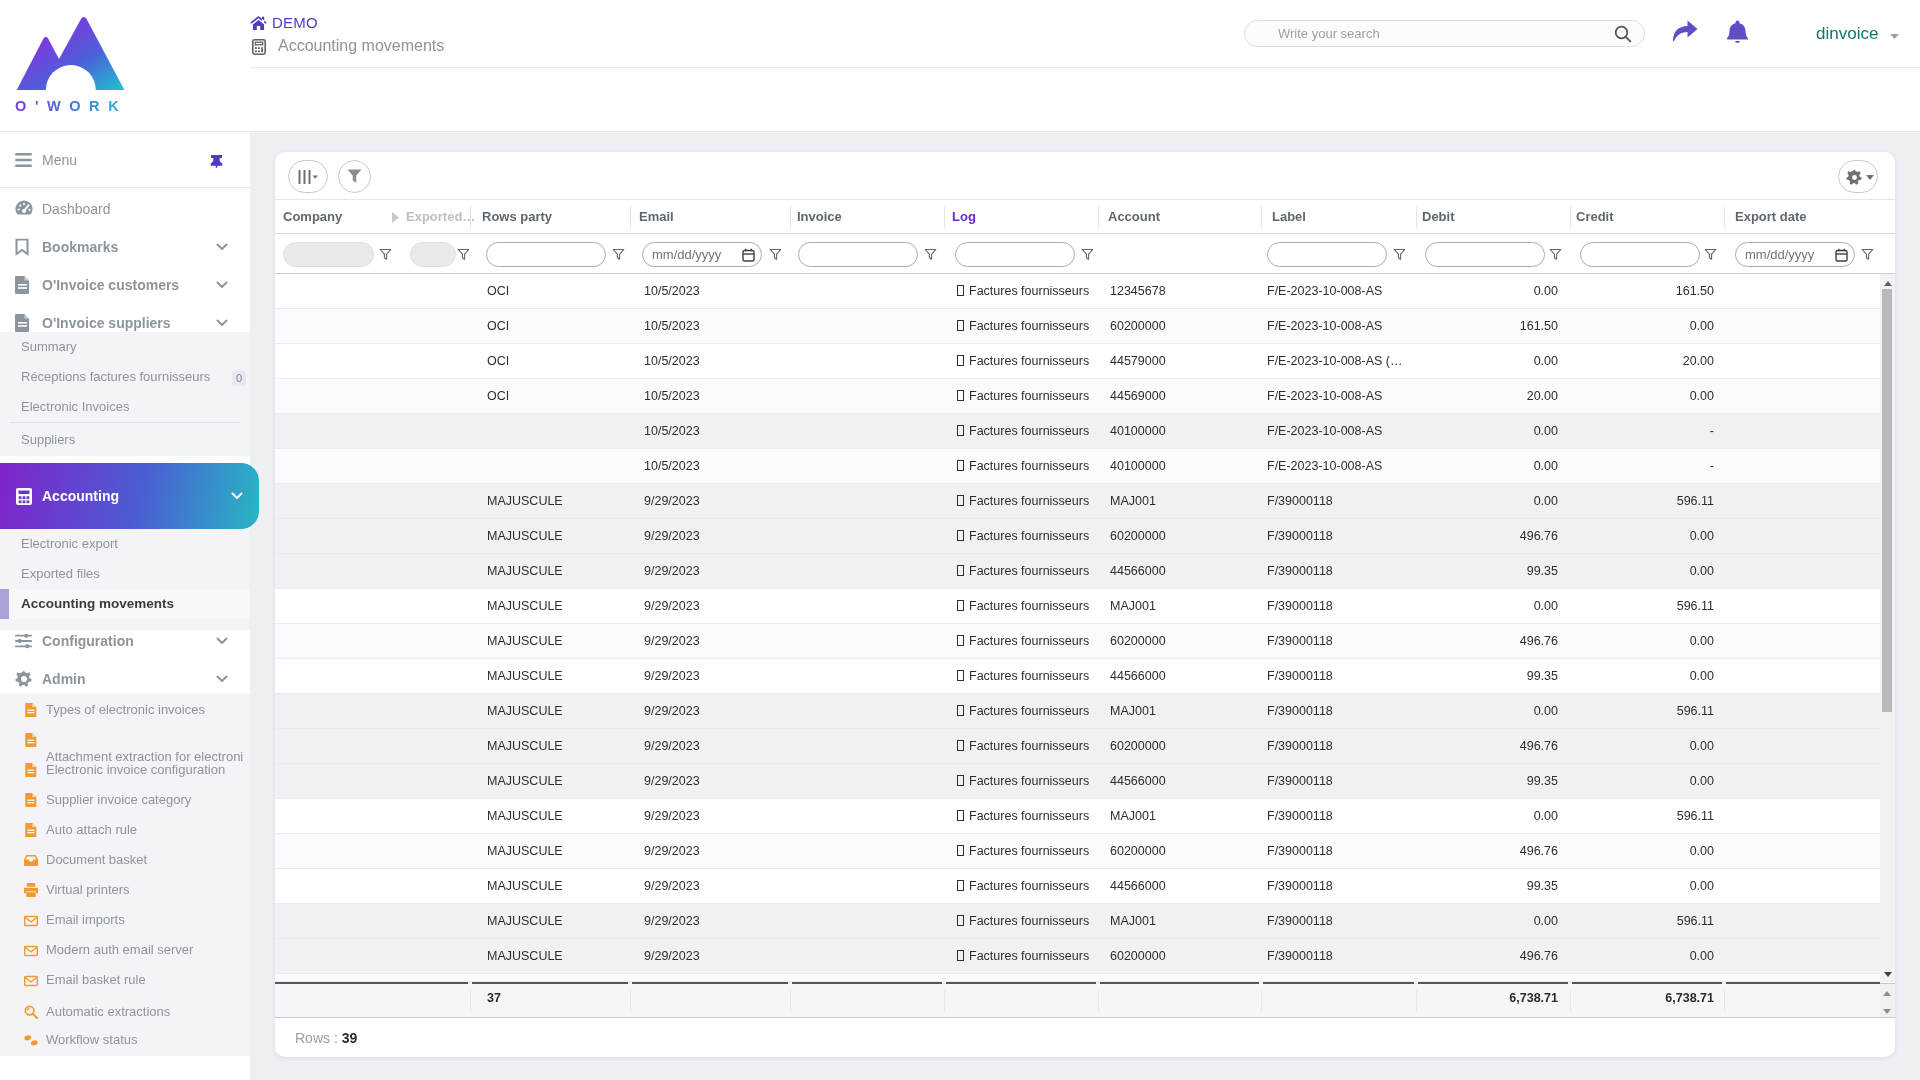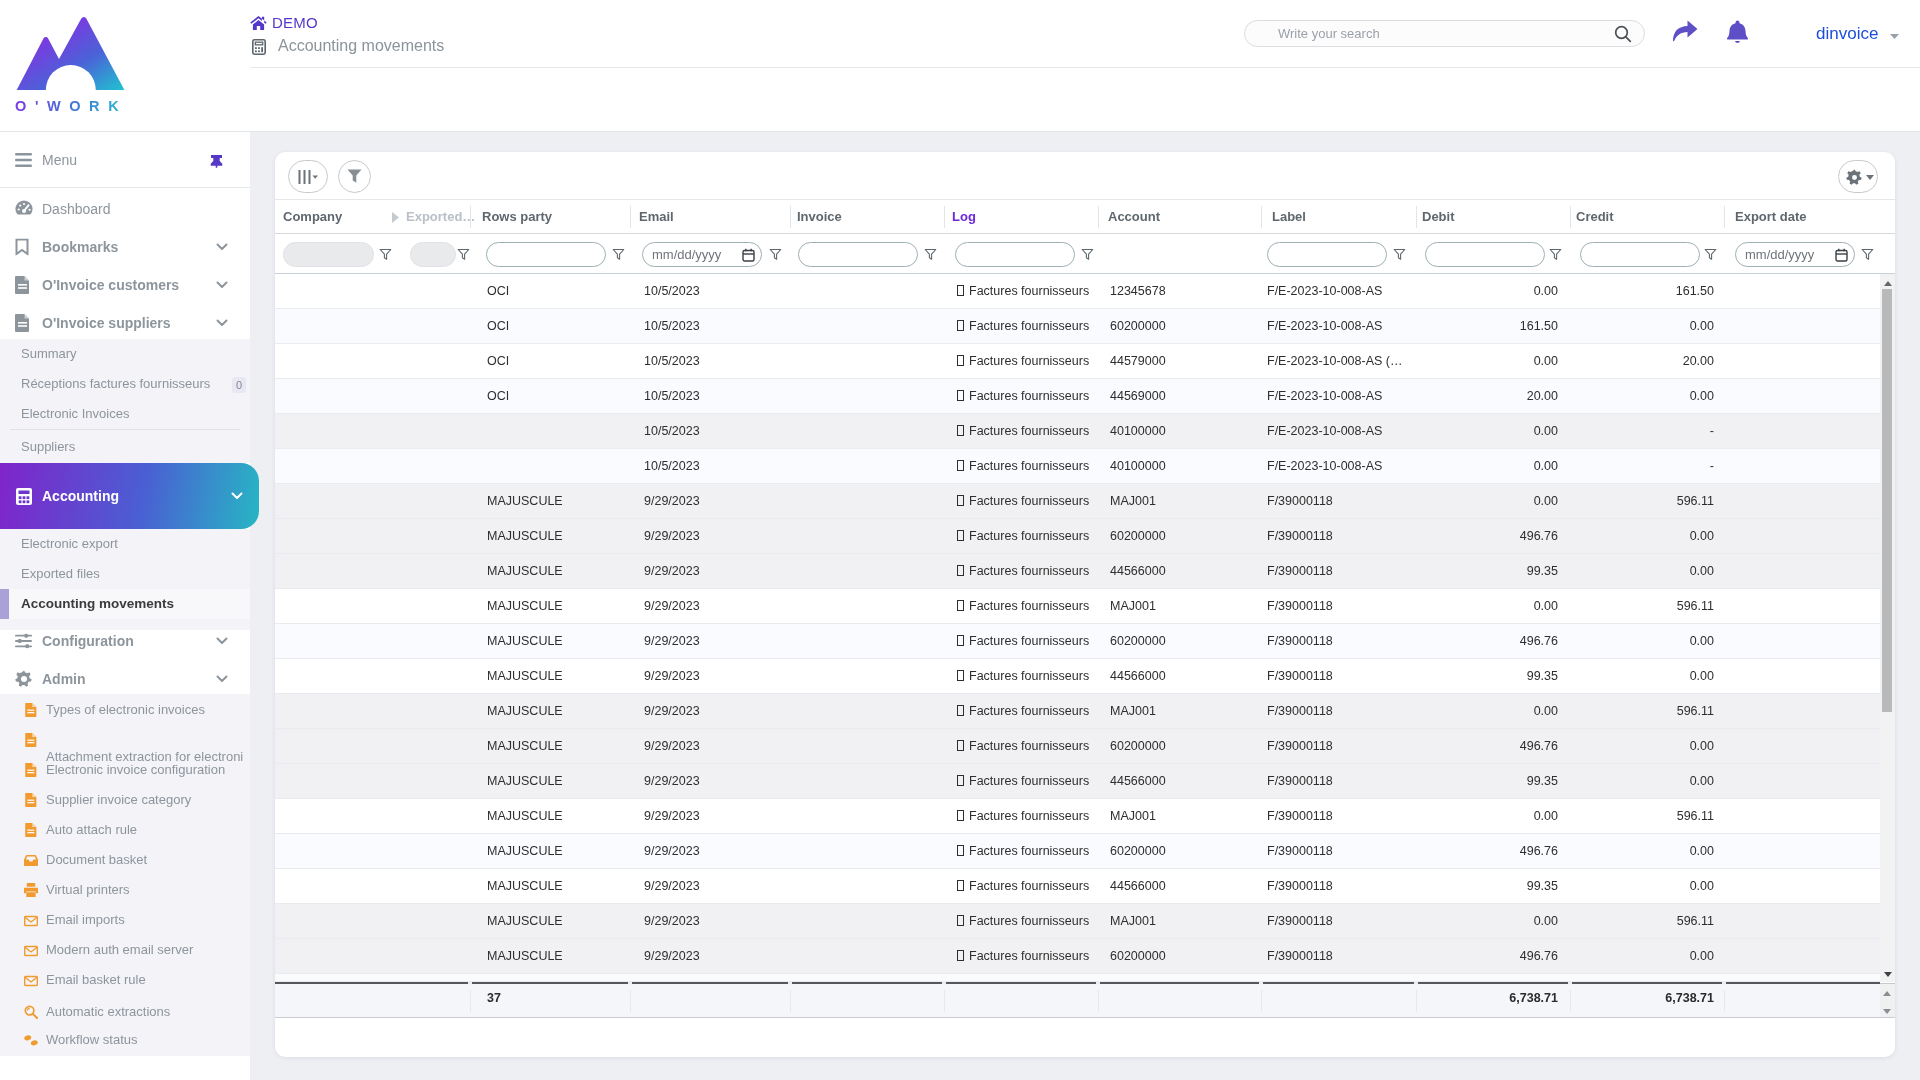--- a/index.html
+++ b/index.html
@@ -78,21 +78,21 @@
 <circle cx="7.5" cy="7.5" r="5.8" fill="none" stroke="#4a5056" stroke-width="1.7"></circle>
 <line x1="11.8" y1="11.8" x2="16.3" y2="16.3" stroke="#4a5056" stroke-width="1.7" stroke-linecap="round"></line>
   </svg>
 <svg class="a" style="left:1672px;top:20px" width="26" height="24" viewBox="0 0 26 24">
 <path d="M15.5 0.5 L25.5 9 L15.5 17.5 V12.1 C8.8 12.4 5 15.1 2.6 20.2 C1.7 21.9 0.9 21.7 1 19.8 C1.5 11.2 6.3 6.3 15.5 5.9 Z" fill="#5f4fc7"></path>
   </svg>
 <svg class="a" style="left:1727px;top:20px" width="21" height="25" viewBox="0 0 21 25">
 <path d="M10.5 0.5 a2 2 0 0 1 2 2 V3.3 C16.2 4.2 18.3 7.2 18.5 11 C18.7 14.8 19.5 16.6 20.8 17.9 a1 1 0 0 1 -0.7 1.7 H0.9 a1 1 0 0 1 -0.7 -1.7 C1.5 16.6 2.3 14.8 2.5 11 C2.7 7.2 4.8 4.2 8.5 3.3 V2.5 a2 2 0 0 1 2 -2 Z" fill="#5f4fc7"></path>
 <path d="M8 21 a2.6 2.6 0 0 0 5 0 Z" fill="#5f4fc7"></path>
   </svg>
-<div class="a" style="left:1816px;top:24px;font-size:17px;color:#1d4ed8">dinvoice</div>
+<div class="a" style="left:1816px;top:24px;font-size:17px;color:#0f766e">dinvoice</div>
 <svg class="a" style="left:1890px;top:34px" width="9" height="5" viewBox="0 0 9 5">
     <path d="M0 0 H9 L4.5 5 Z" fill="#99a0a7"></path>
   </svg>
 <div class="a" id="side">
     <div class="a" style="left:0;top:55px;width:250px;height:1px;background:#e7eaec"></div>
 <div class="sitem" style="top:13px;height:30px">
 <svg class="ic" style="width:17px;height:14px" viewBox="0 0 17 14">
 <rect x="0" y="0" width="17" height="2.6" rx="1.3" fill="#8d959c"></rect>
         <rect x="0" y="5.7" width="17" height="2.6" rx="1.3" fill="#8d959c"></rect>
         <rect x="0" y="11.4" width="17" height="2.6" rx="1.3" fill="#8d959c"></rect>
@@ -141,21 +141,21 @@
         <path d="M1 0 H9.5 L14 4.5 V17 a1 1 0 0 1 -1 1 H1 a1 1 0 0 1 -1 -1 V1 a1 1 0 0 1 1 -1 Z" fill="#8d959c"></path>
         <rect x="3" y="8" width="9" height="1.6" fill="#fff"></rect>
         <rect x="3" y="11.2" width="9" height="1.6" fill="#fff"></rect>
         <path d="M9.5 0 L14 4.5 H9.5 Z" fill="#fff" opacity="0.55"></path>
       </svg>
       <span class="tx bold">O'Invoice suppliers</span>
       <svg class="ch" width="12" height="8" viewBox="0 0 12 8">
         <path d="M1.5 1.5 L6 6 L10.5 1.5" fill="none" stroke="#8d959c" stroke-width="2" stroke-linecap="round" stroke-linejoin="round"></path>
       </svg>
     </div>
-<div class="sub" style="top:207px;height:124px">
+<div class="sub" style="top:200px;height:124px">
 <div class="subitem" style="top:0px">Summary</div>
 <div class="subitem" style="top:30px">Réceptions factures fournisseurs</div>
 <div class="a" style="left:232px;top:38px;width:14px;height:16px;background:#e9e7f3;border-radius:3px;text-align:center;line-height:16px;font-size:11px;color:#84878f">0</div>
 <div class="subitem" style="top:60px">Electronic Invoices</div>
 <div class="a" style="left:10px;top:90px;width:230px;height:1px;background:#e2e2e8"></div>
 <div class="subitem" style="top:93px">Suppliers</div>
 </div>
 <div class="a" style="left:0;top:331px;width:259px;height:66px;border-radius:0 18px 18px 0;background:linear-gradient(100deg,#8024ca 0%,#4a5fd3 55%,#27b6c4 100%)">
 <svg class="a" style="left:16px;top:25px" width="16" height="17" viewBox="0 0 16 17">
 <rect x="0" y="0" width="16" height="17" rx="2" fill="#fff"></rect>
@@ -625,12 +625,13 @@
       <div class="a bold" style="left:1322px;top:0;width:117px;height:33px;line-height:29px;text-align:right">6,738.71</div>
       <div class="a" style="left:1605px;top:0;width:15px;height:33px;background:#f0f0f1"></div>
       <svg class="a" style="left:1608px;top:7px" width="8" height="5" viewBox="0 0 8 5">
         <path d="M4 0 L8 5 H0 Z" fill="#8a8e92"></path>
       </svg>
       <svg class="a" style="left:1608px;top:25px" width="8" height="5" viewBox="0 0 8 5">
         <path d="M0 0 H8 L4 5 Z" fill="#8a8e92"></path>
       </svg>
     </div>
 <div class="a" style="left:0;top:865px;width:1620px;height:1px;background:#c9ccd0"></div>
+<div class="a" style="left:20px;top:866px;width:600px;height:41px;line-height:41px;font-size:14px;color:#9aa0a7">Rows :&nbsp;<b style="color:#2b2b2b;font-size:14px">39</b></div>
   </div>
 </body></html>

